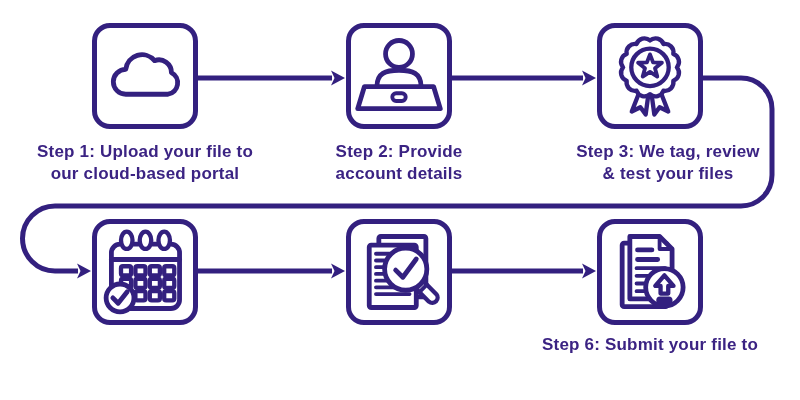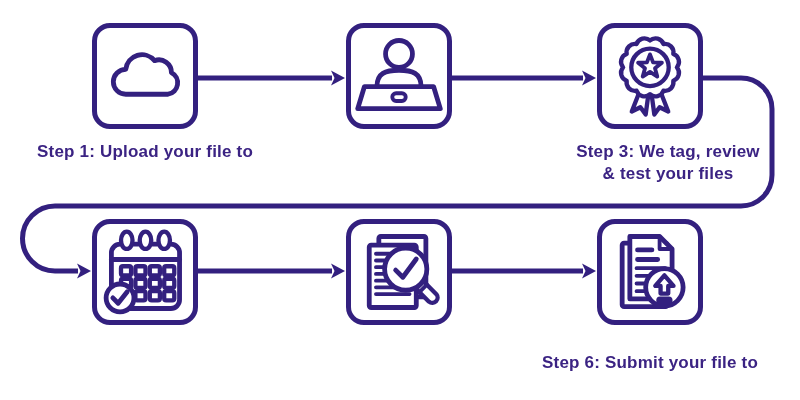--- a/index.html
+++ b/index.html
@@ -55,29 +55,34 @@
     </g>
   </svg>
 
   <div class="box" style="left:92px;top:23px">
     <svg viewBox="0 0 100 100">
       <path class="st" d="M30 69 A13 13 0 0 1 30 43 A17 17 0 0 1 60 34 A13 13 0 0 1 77.5 46.5 A12 12 0 0 1 74 69 Z"></path>
     </svg>
   </div>
   <div class="caption" style="left:5px;top:141px">
     <div>Step 1: Upload your file to</div>
+    <div>our cloud-based portal</div>
   </div>
 
   <div class="box" style="left:346px;top:23px">
     <svg viewBox="0 0 100 100">
       <circle class="st" cx="50" cy="27" r="14"></circle>
       <path class="st" d="M27 61 C27 47 36 44 50 44 C64 44 73 47 73 61"></path>
       <path class="st bgfill" d="M14 61 H86 L93 84 H7 Z"></path>
       <rect class="st thin" x="43" y="68" width="14" height="8" rx="4"></rect>
     </svg>
+  </div>
+  <div class="caption" style="left:259px;top:141px">
+    <div>Step 2: Provide</div>
+    <div>account details</div>
   </div>
 
   <div class="box" style="left:597px;top:23px">
     <svg viewBox="0 0 100 100">
       <path class="st mid" d="M40 64 L31 87 L40 82.5 L45.5 90 L48.5 68"></path>
       <path class="st mid" d="M60 64 L69 87 L60 82.5 L54.5 90 L51.5 68"></path>
       <path class="st mid bgfill" d="M78 41 A8.7 8.7 0 0 1 74.25 55 A8.7 8.7 0 0 1 64 65.25 A8.7 8.7 0 0 1 50 69 A8.7 8.7 0 0 1 36 65.25 A8.7 8.7 0 0 1 25.75 55 A8.7 8.7 0 0 1 22 41 A8.7 8.7 0 0 1 25.75 27 A8.7 8.7 0 0 1 36 16.75 A8.7 8.7 0 0 1 50 13 A8.7 8.7 0 0 1 64 16.75 A8.7 8.7 0 0 1 74.25 27 A8.7 8.7 0 0 1 78 41 Z"></path>
       <circle class="st mid" cx="50" cy="41" r="19.5"></circle>
       <path class="st thin" d="M50 27.5 L53.2 35.8 L62.4 36.2 L55.2 41.9 L57.6 50.6 L50 45.7 L42.4 50.6 L44.8 41.9 L37.6 36.2 L46.8 35.8 Z"></path>
     </svg>
@@ -130,17 +135,17 @@
       <rect class="st bgfill" x="21" y="20" width="47" height="66" rx="2"></rect>
       <path class="st bgfill" d="M29 13 H60 L73 26 V78 H29 Z"></path>
       <path class="st thin" d="M60 13 V26 H73"></path>
       <path class="st" d="M37 27 H52 M37 37 H58"></path>
       <path class="st thin" d="M36 46 H66 M36 54 H66 M36 62 H66 M36 70 H53"></path>
       <circle class="st bgfill" cx="65" cy="66" r="19.5"></circle>
       <path class="st mid" d="M65 53.5 L55.5 64.5 H61 V72.5 H69 V64.5 H74.5 Z"></path>
       <rect class="st thin" x="58.5" y="77.5" width="13" height="4" rx="2"></rect>
     </svg>
   </div>
-  <div class="caption" style="left:510px;top:352px">
+  <div class="caption" style="left:510px;top:334px">
     <div>Step 6: Submit your file to</div>
   </div>
 
 </div>
 
 </body></html>

